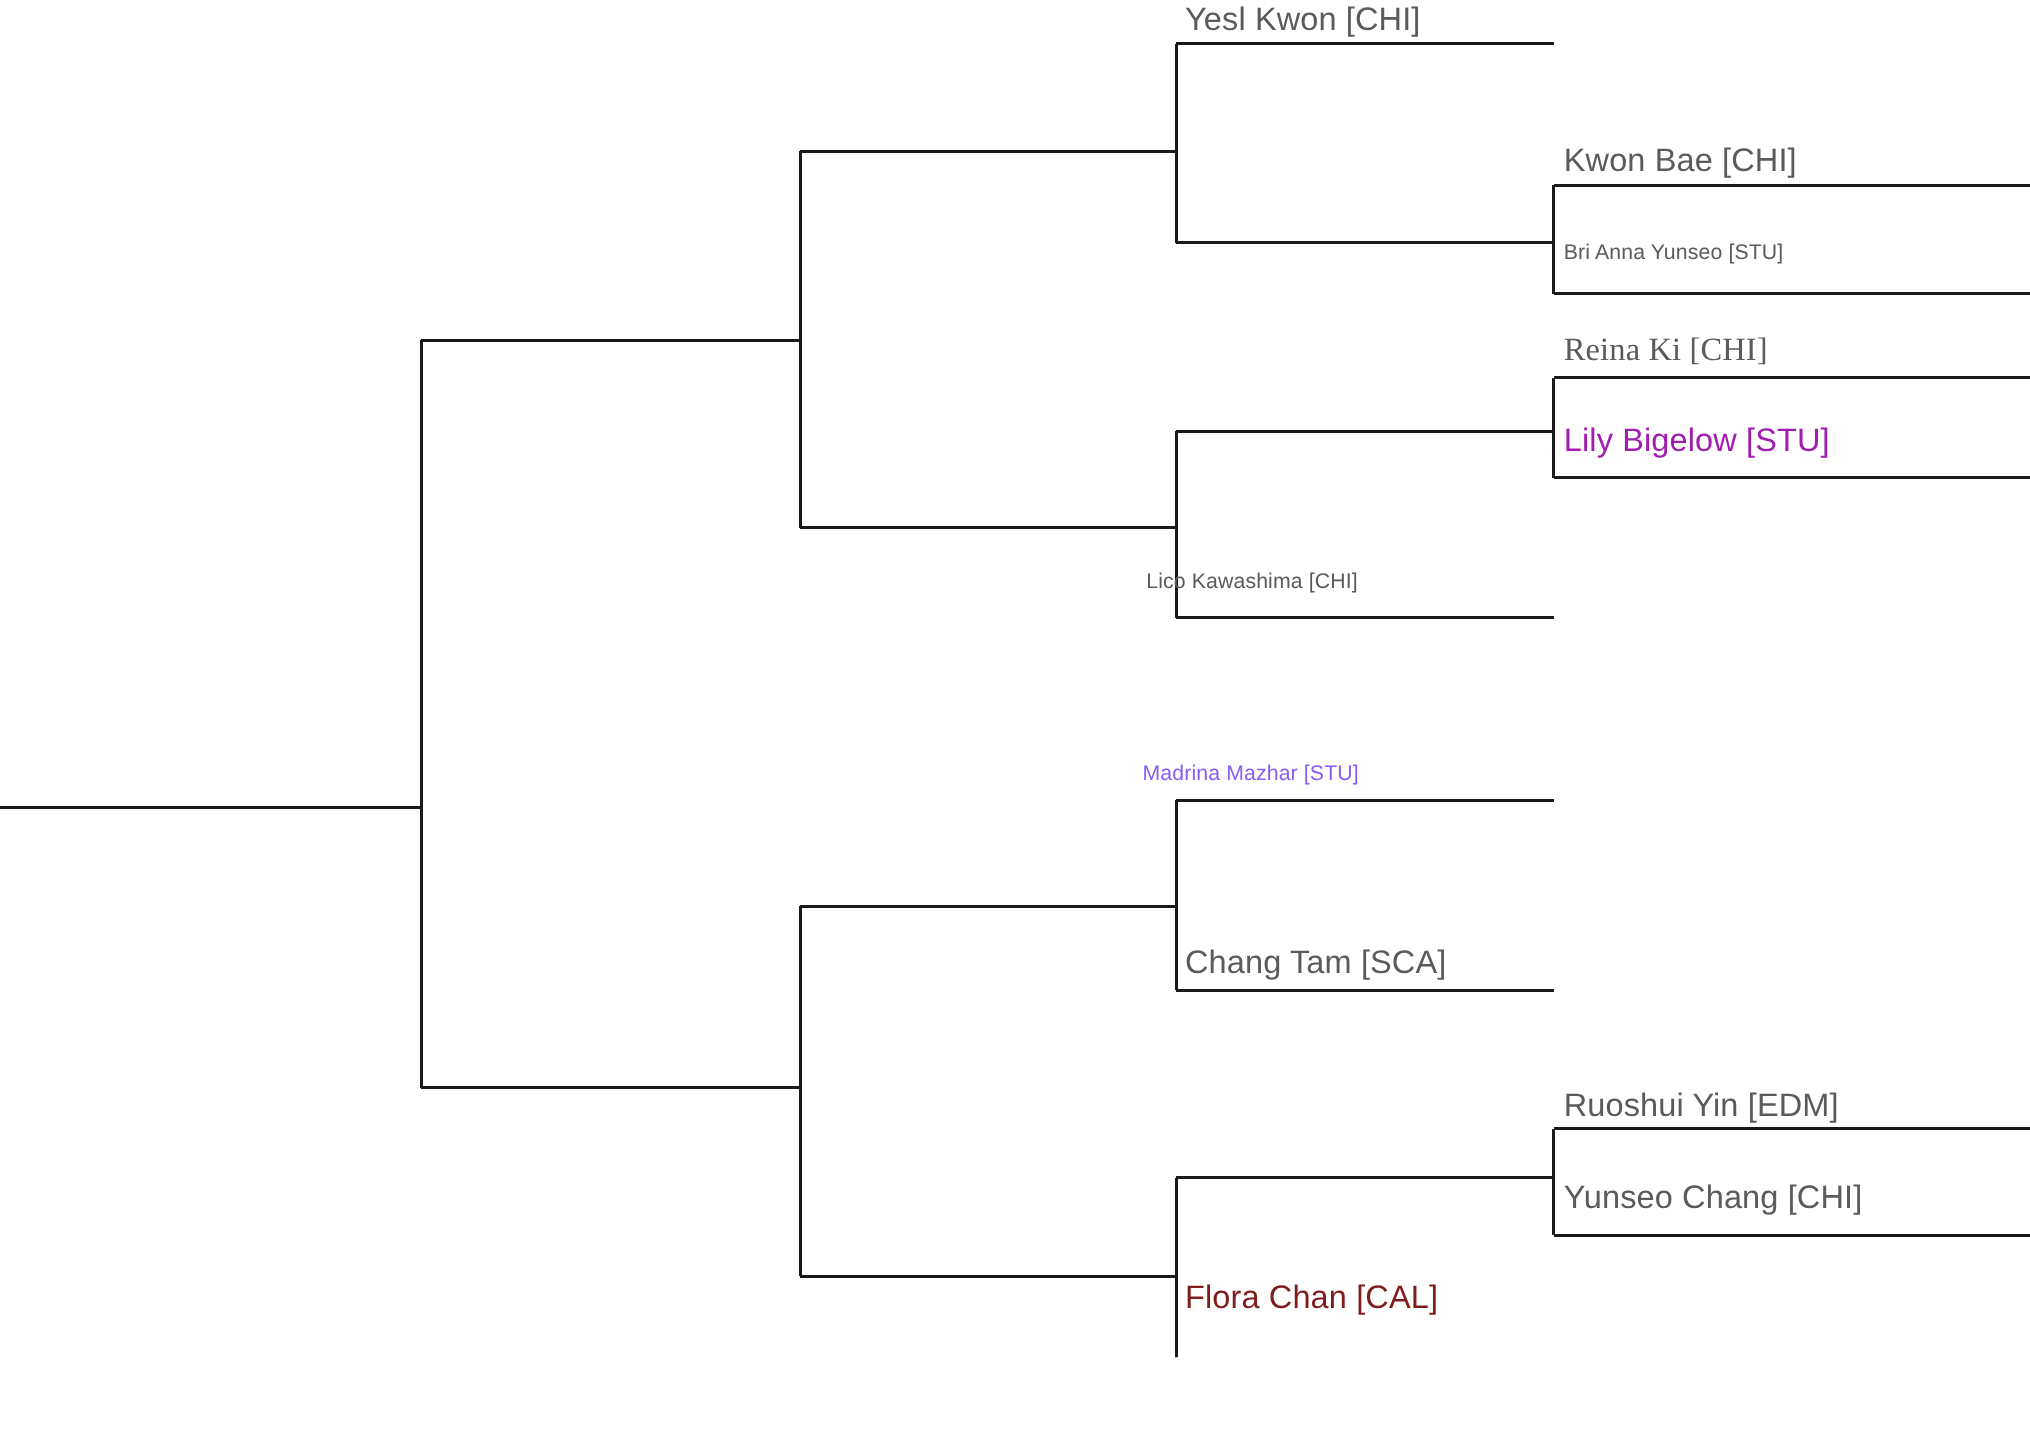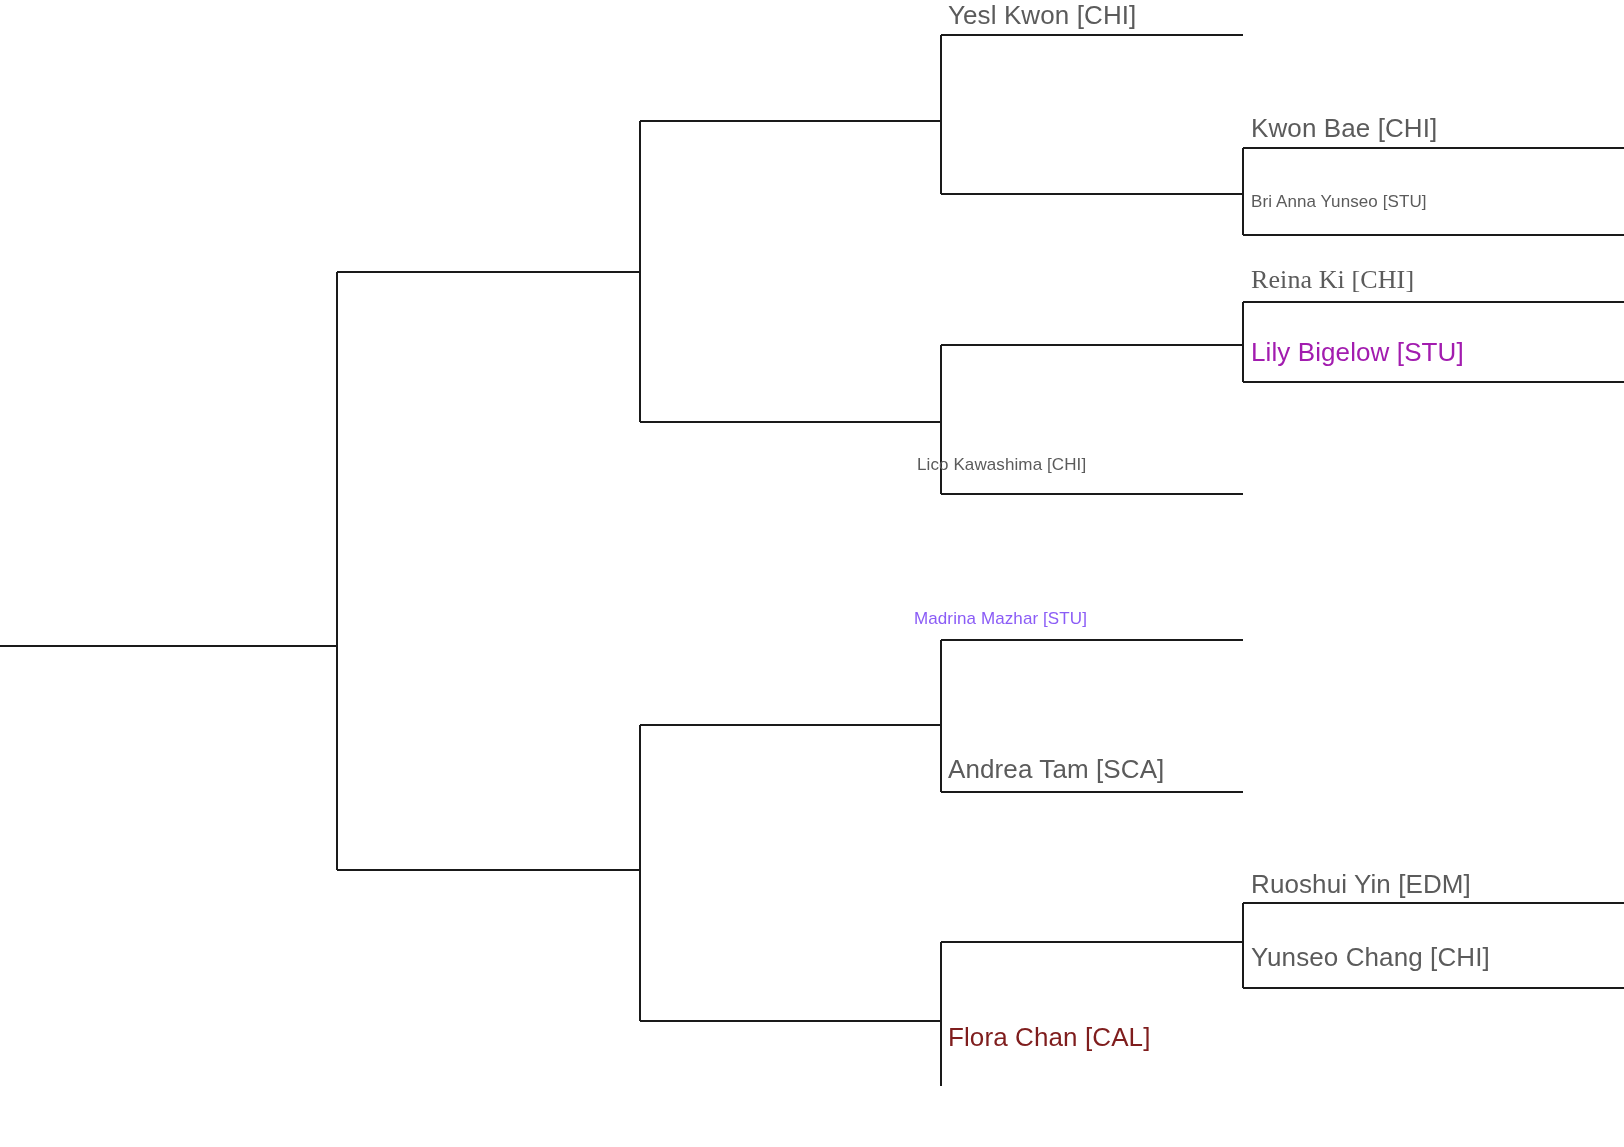--- a/index.html
+++ b/index.html
@@ -78,19 +78,19 @@
   </svg>
 
   <div id="label-layer">
       <div class="seed-label lg" style="left: 948px; top: 2px; color: rgb(91, 91, 91);">Yesl Kwon [CHI]</div>
       <div class="seed-label lg" style="left: 1251px; top: 115px; color: rgb(91, 91, 91);">Kwon Bae [CHI]</div>
       <div class="seed-label sm" style="left: 1251px; top: 193px; color: rgb(91, 91, 91);">Bri Anna Yunseo [STU]</div>
       <div class="seed-label lg" style="left: 1251px; top: 267px; color: rgb(91, 91, 91); font-family: Liberation Serif, serif;">Reina Ki [CHI]</div>
       <div class="seed-label lg" style="left: 1251px; top: 339px; color: #a21caf;">Lily Bigelow [STU]</div>
       <div class="seed-label sm" style="left: 917px; top: 456px; color: rgb(91, 91, 91);">Lico Kawashima [CHI]</div>
       <div class="seed-label sm" style="left: 897px; top: 610px; color: #8b5cf6; margin-left: 17px;">Madrina Mazhar [STU]</div>
-      <div class="seed-label lg" style="left: 948px; top: 756px; color: rgb(91, 91, 91);">Andrea Tam [SCA]</div>
+      <div class="seed-label lg" style="left: 948px; top: 756px; color: rgb(91, 91, 91);">Chang Tam [SCA]</div>
       <div class="seed-label lg" style="left: 1251px; top: 871px; color: rgb(91, 91, 91);">Ruoshui Yin [EDM]</div>
       <div class="seed-label lg" style="left: 1251px; top: 944px; color: rgb(91, 91, 91);">Yunseo Chang [CHI]</div>
       <div class="seed-label lg" style="left: 948px; top: 1024px; color: #7f1d1d;">Flora Chan [CAL]</div>
     </div>
 
 </div>
 
 </body></html>

